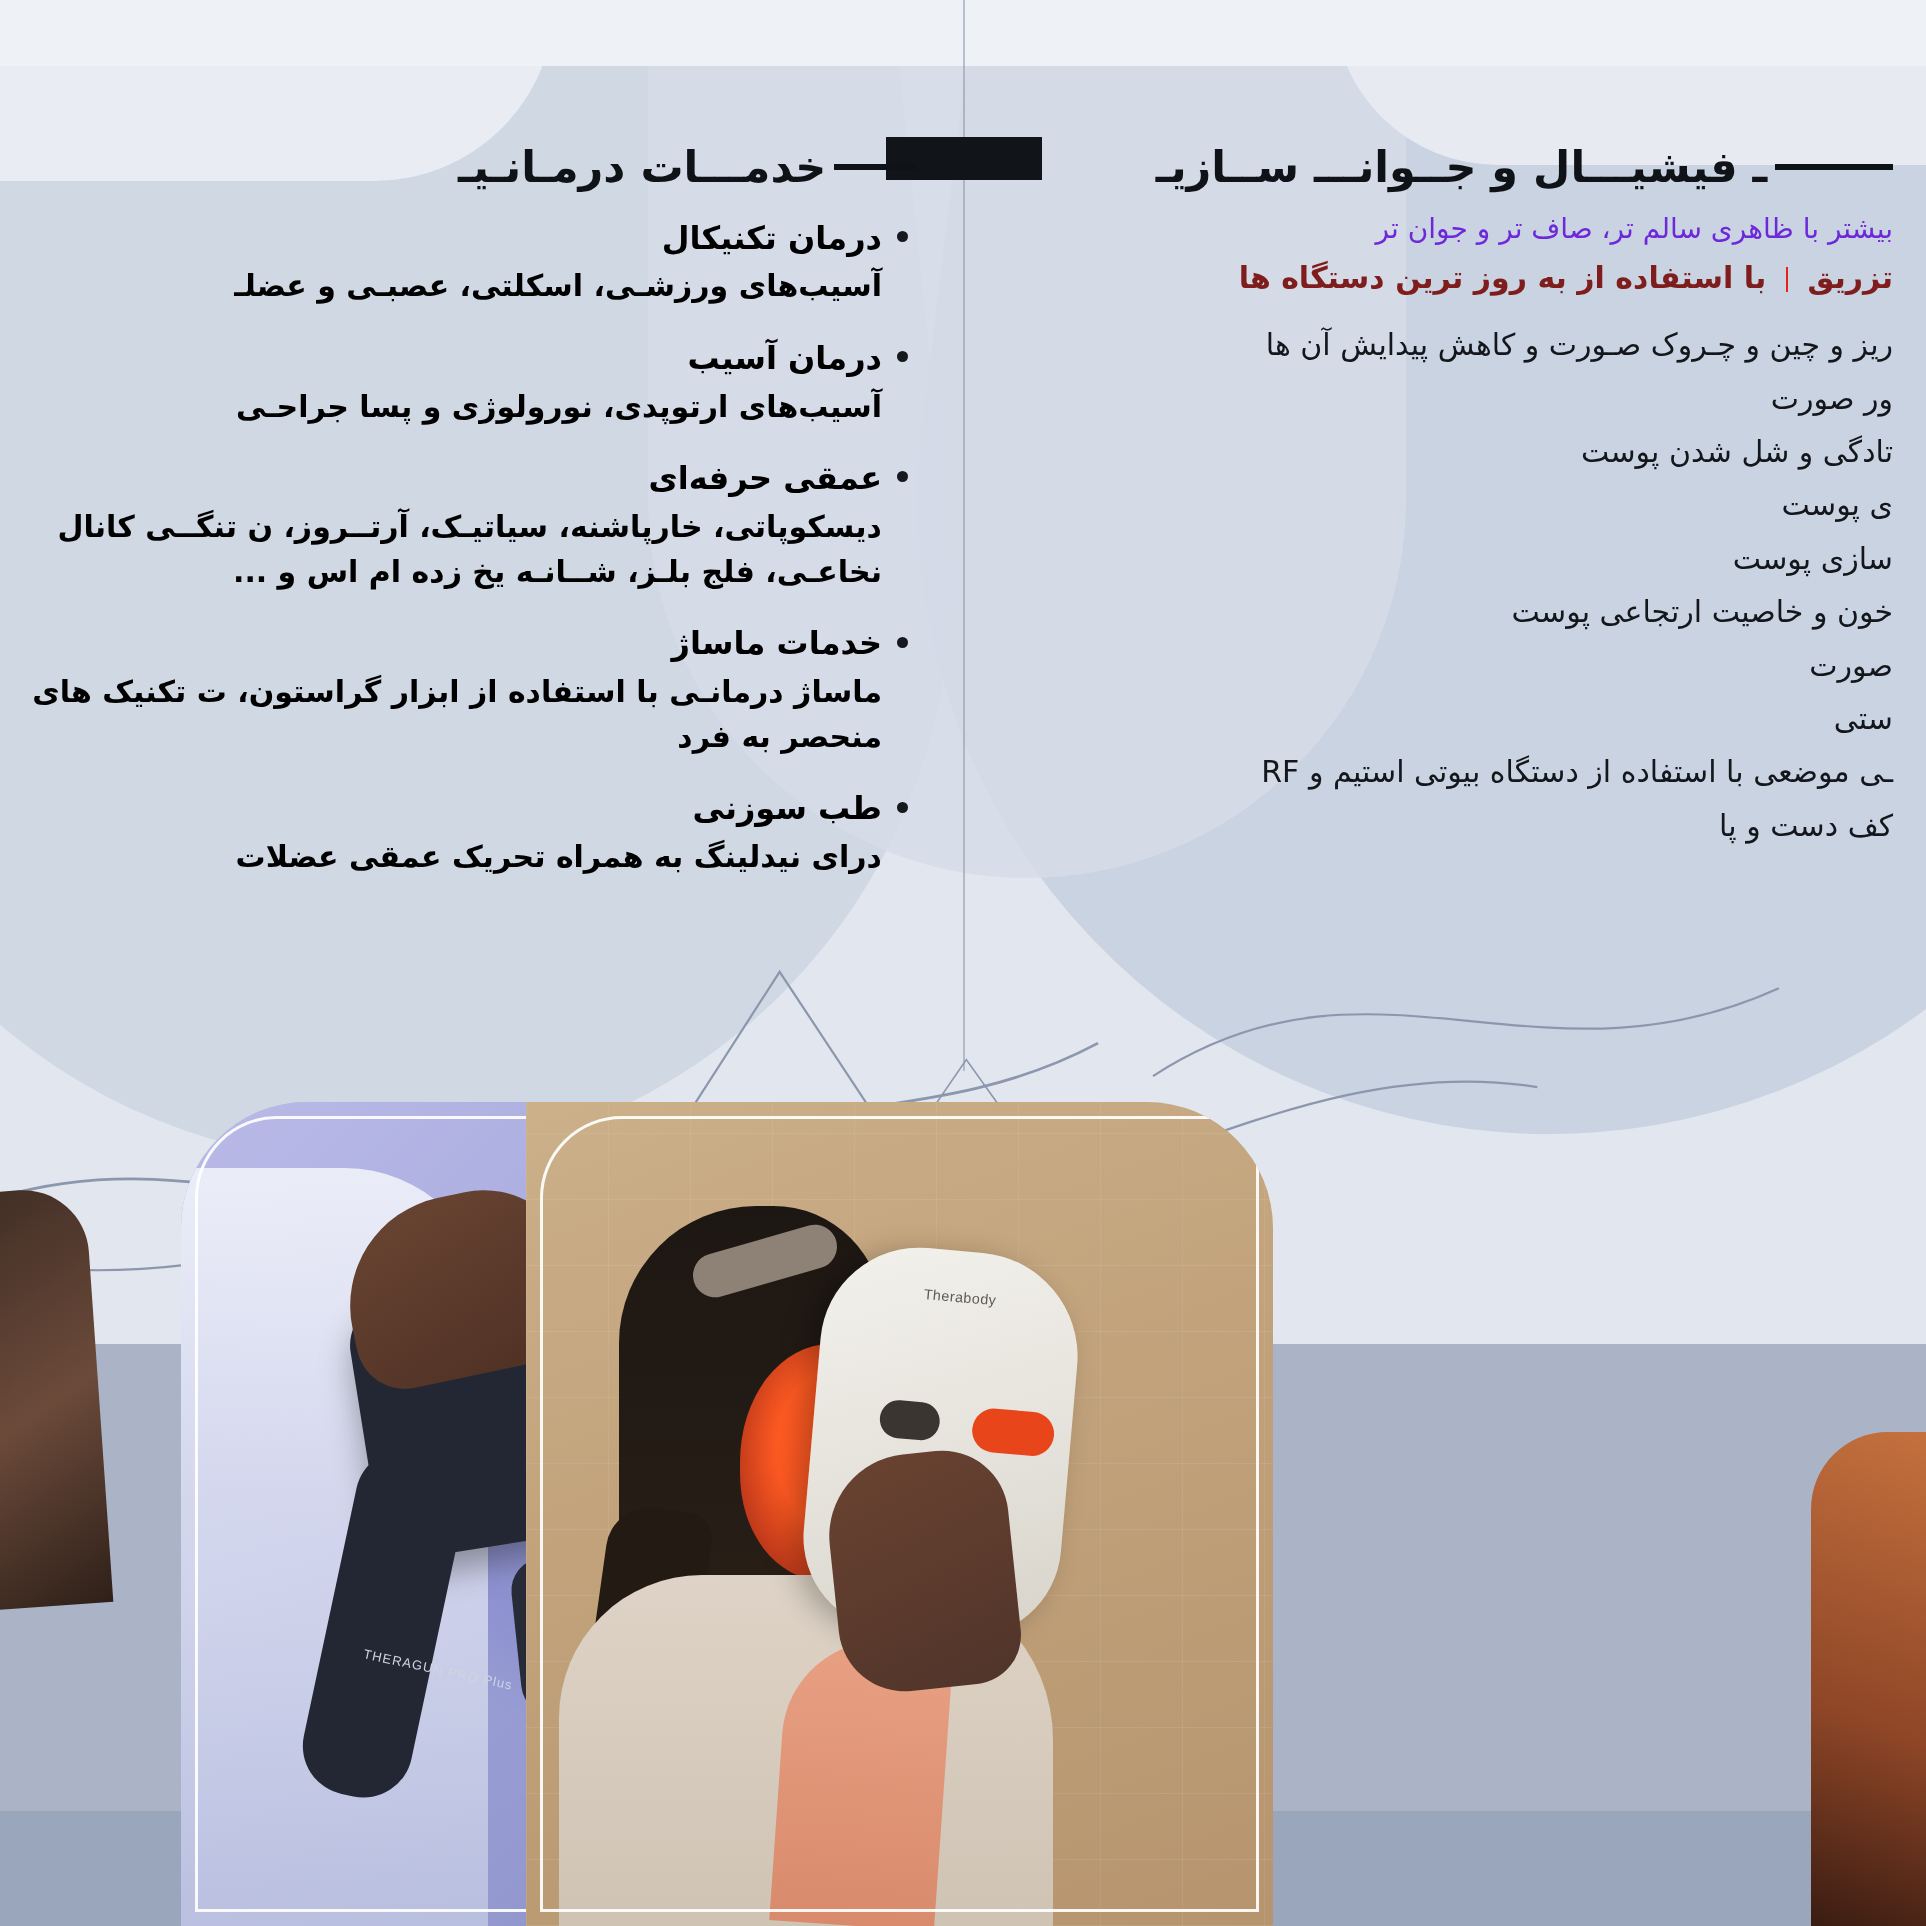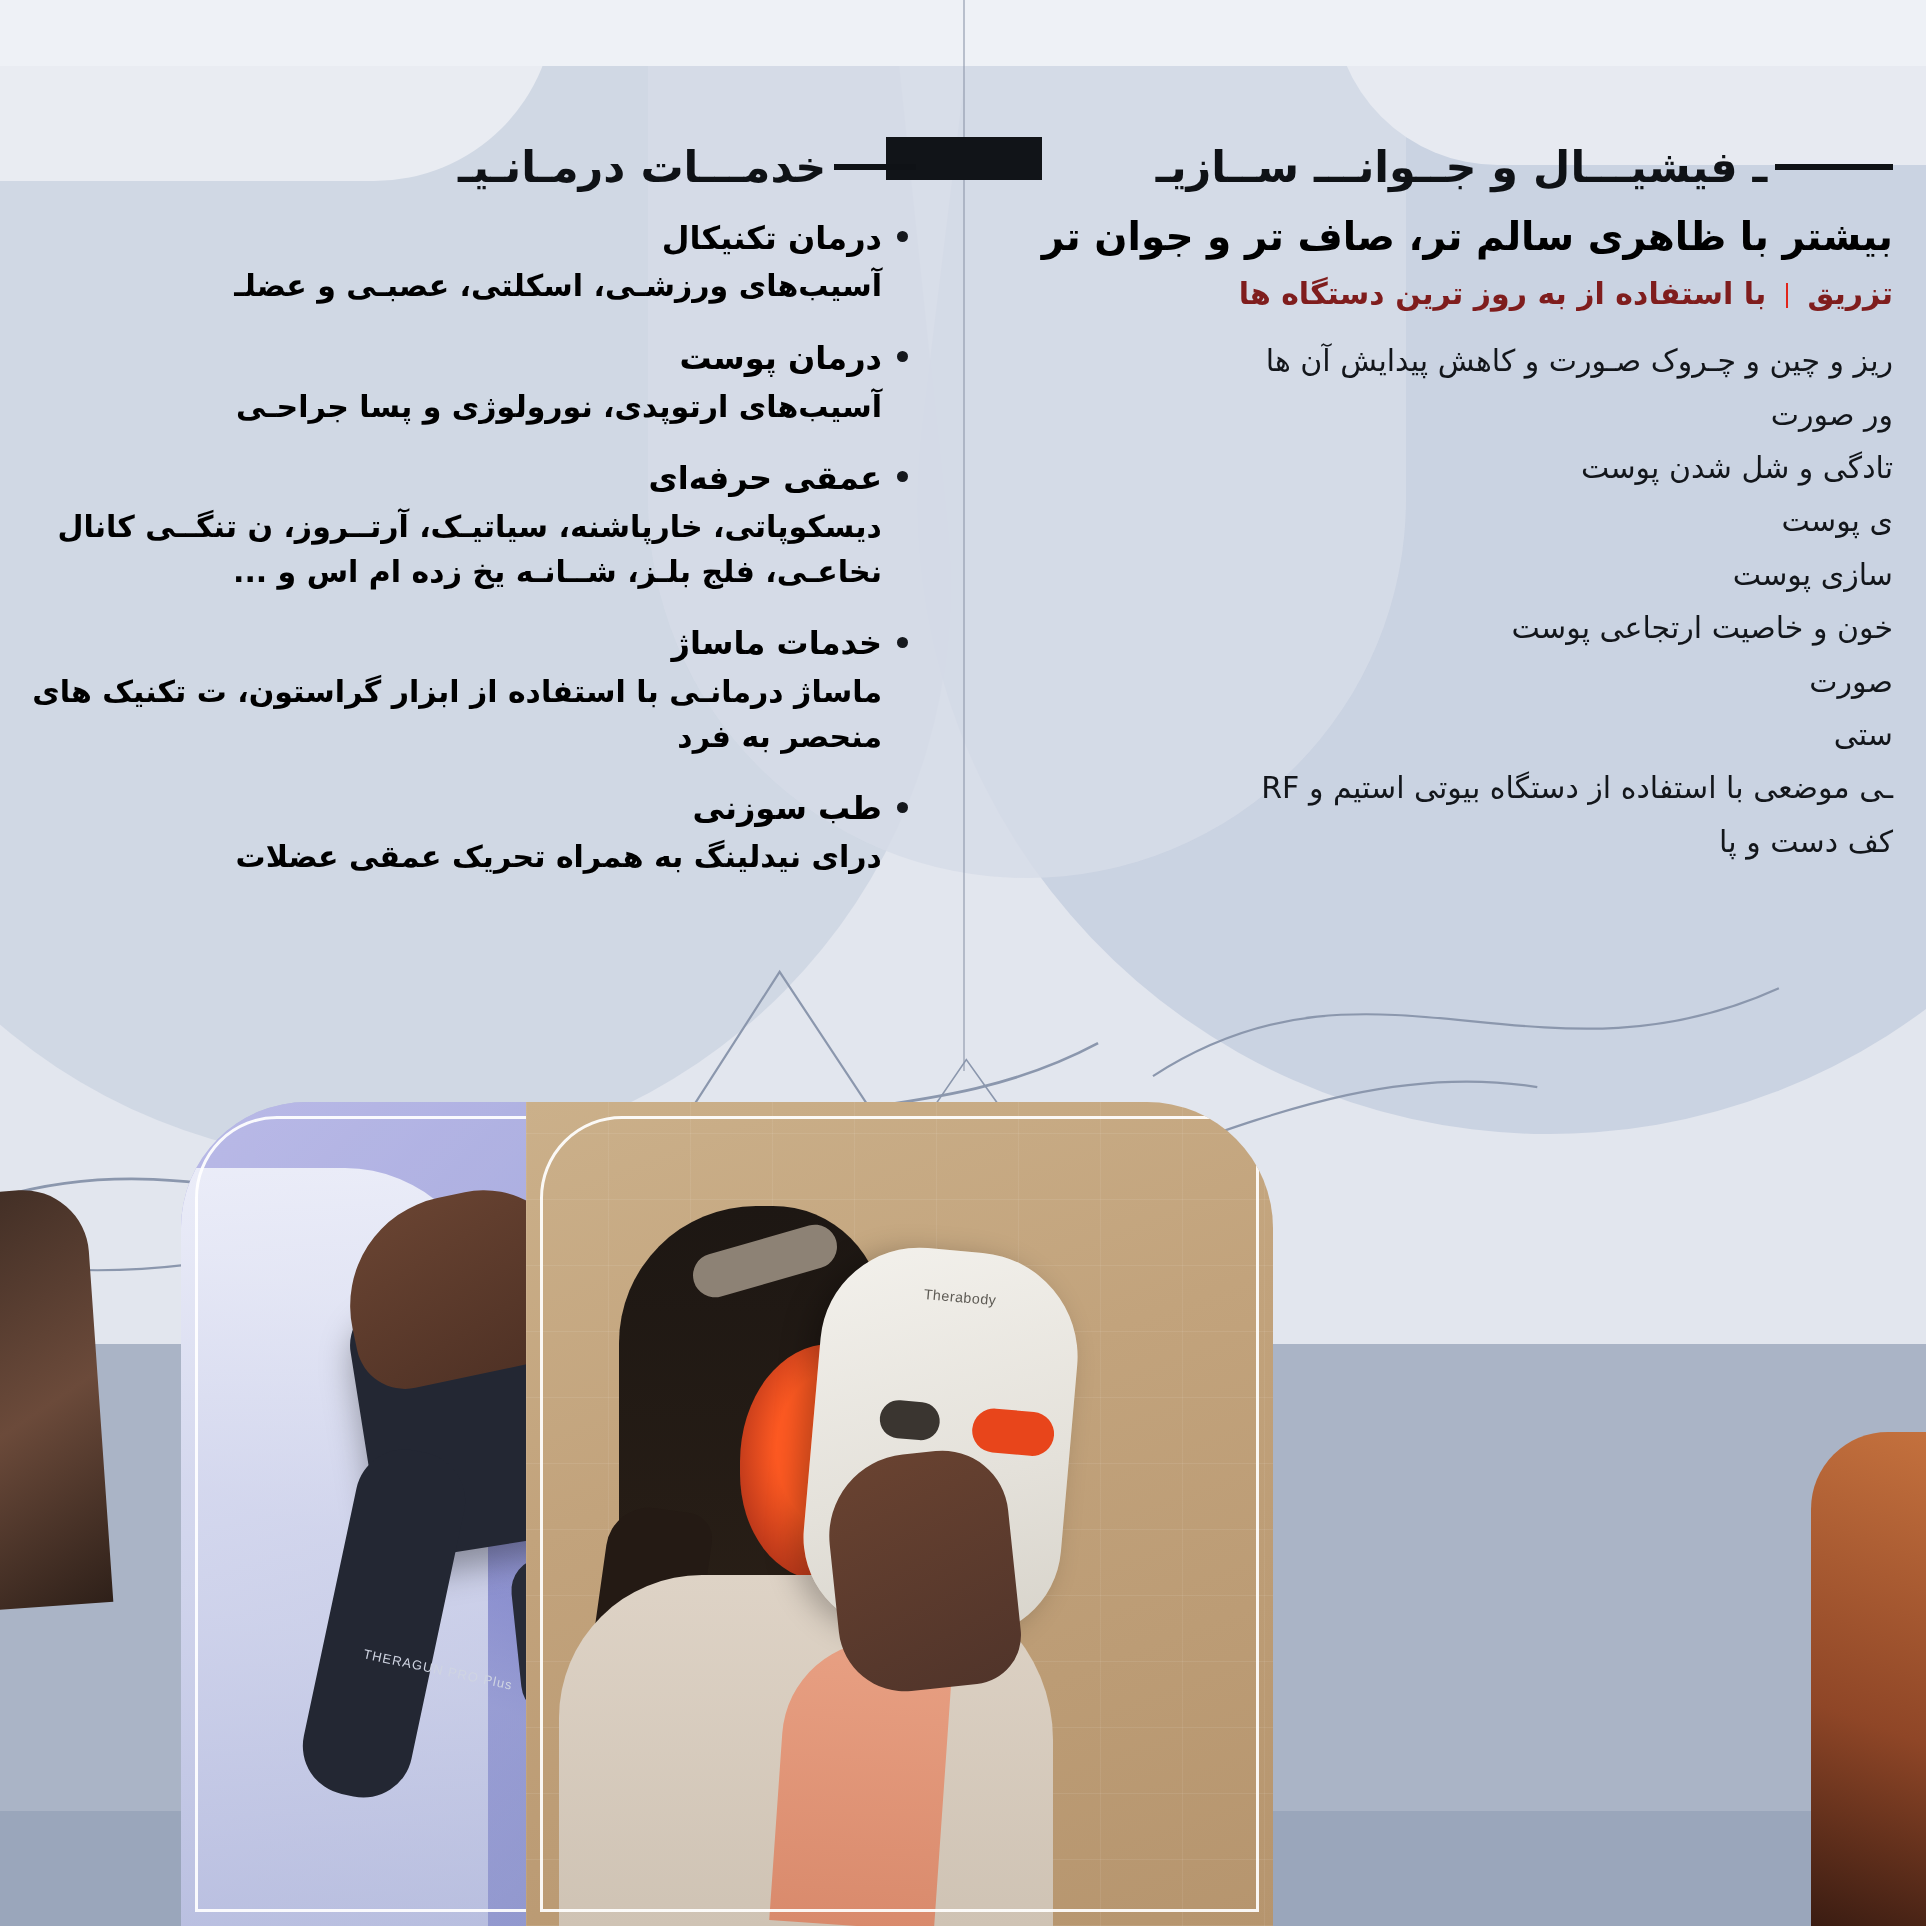--- a/index.html
+++ b/index.html
@@ -135,24 +135,24 @@
     display: inline-block;
     height: 6px;
     background: #0f1216;
     vertical-align: middle;
   }
   .rule-a { width: 118px; }
   .rule-b { width: 82px; }
 
   .subtitle {
     margin-top: 16.5px;
-    font-size: 39px;
-    font-weight: 700;
+    font-size: 28px;
+    font-weight: 400;
     line-height: 1.45;
-    color: #000000;
+    color: #6d28d9;
   }
   .subtitle-red {
     margin-top: 5.5px;
     font-size: 30px;
     font-weight: 600;
     line-height: 1.5;
     color: #7f1d1d;
   }
   .subtitle-red .divider {
     display: inline-block;
@@ -477,21 +477,21 @@
       <span class="rule rule-b"></span>
       <span>خدمـــات درمـانـیـ</span>
     </div>
 
     <ul class="service-list">
       <li>
         <div class="item-title">درمان تکنیکال</div>
         <div class="item-desc">آسیب‌های ورزشـی، اسکلتی، عصبـی و عضلـ</div>
       </li>
       <li>
-        <div class="item-title">درمان پوست</div>
+        <div class="item-title">درمان آسیب</div>
         <div class="item-desc">آسیب‌های ارتوپدی، نورولوژی و پسا جراحـی</div>
       </li>
       <li>
         <div class="item-title">عمقی حرفه‌ای</div>
         <div class="item-desc">دیسکوپاتی، خارپاشنه، سیاتیـک، آرتــروز، ن تنگــی کانال نخاعـی، فلج بلـز، شــانـه یخ زده ام اس و ...</div>
       </li>
       <li>
         <div class="item-title">خدمات ماساژ</div>
         <div class="item-desc">ماساژ درمانـی با استفاده از ابزار گراستون، ت تکنیک های منحصر به فرد</div>
       </li>

